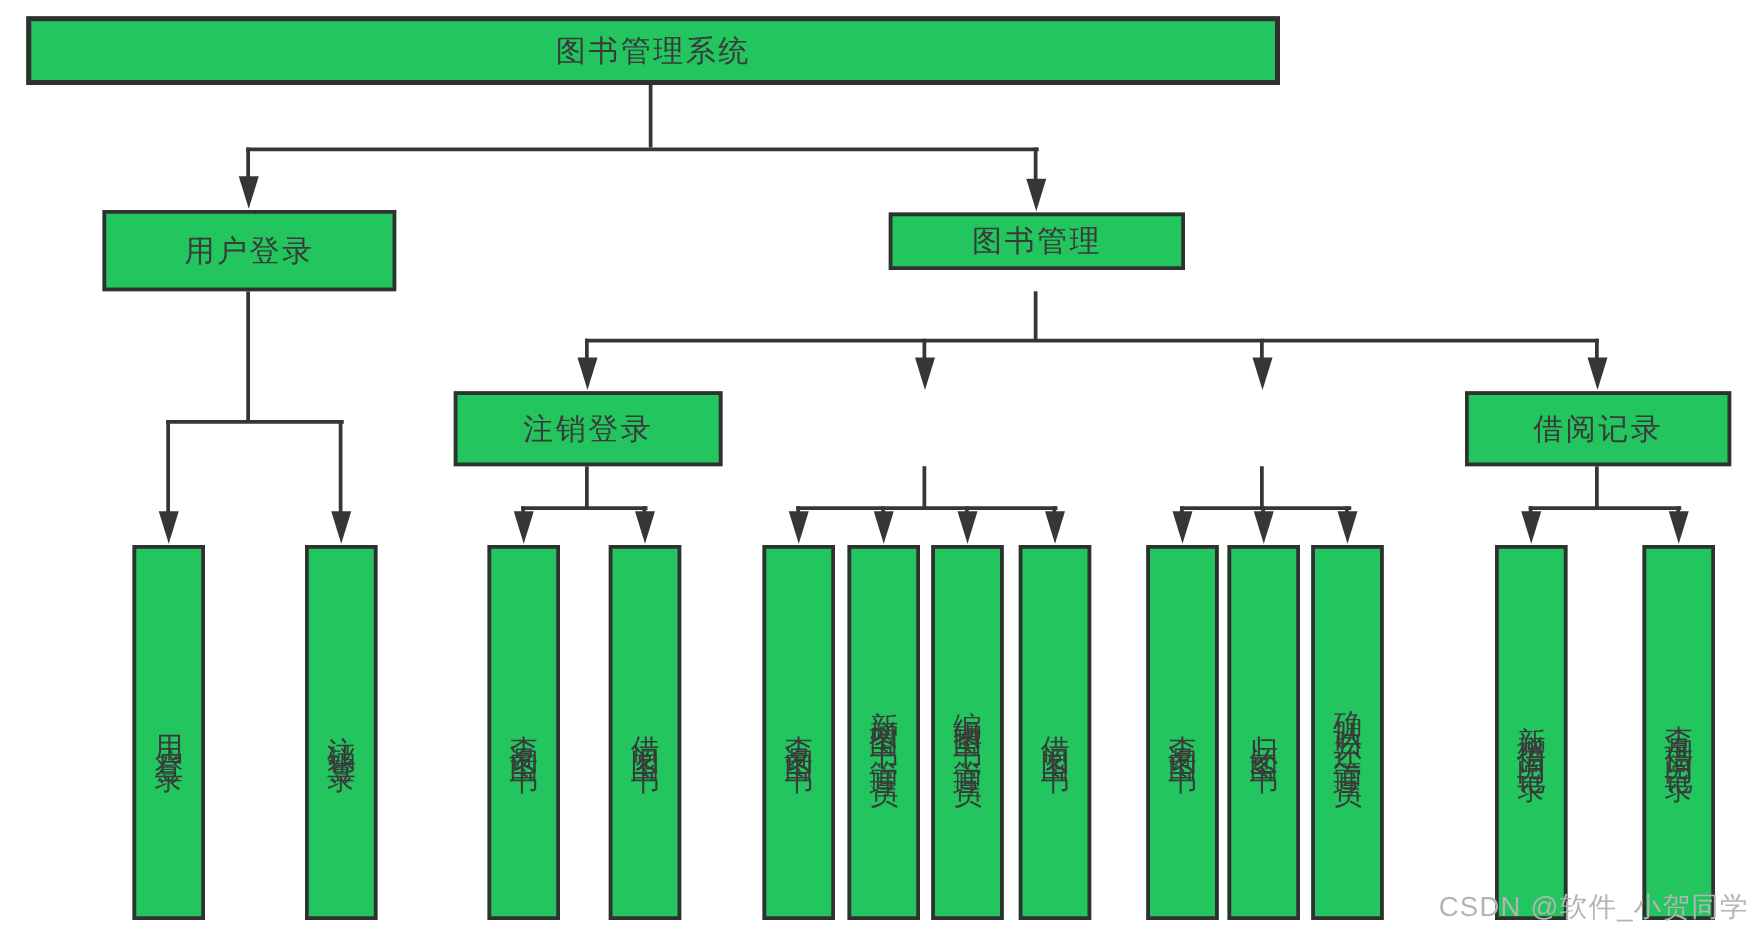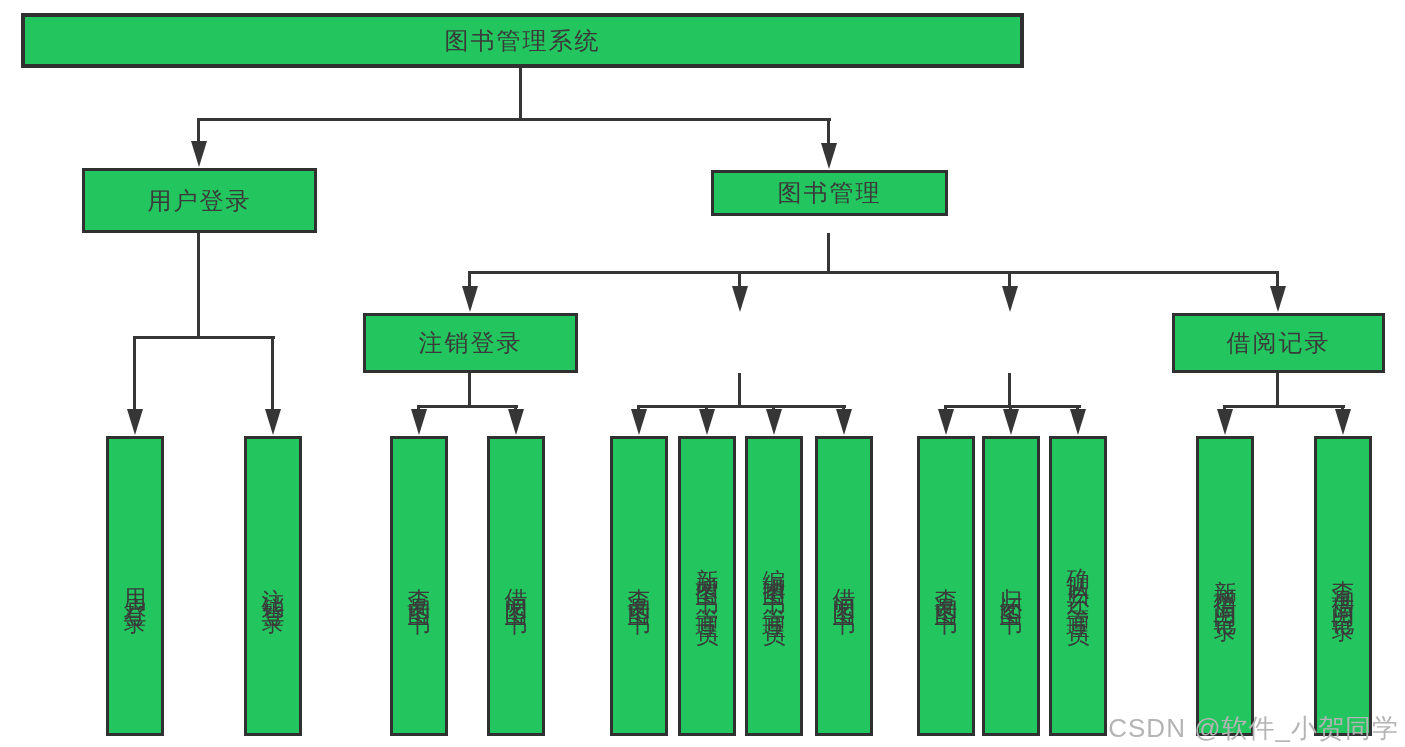--- a/index.html
+++ b/index.html
@@ -20,21 +20,21 @@
   }
   .v{position:absolute;width:3px;background:#363636;z-index:1;}
   .h{position:absolute;height:3px;background:#363636;z-index:1;}
   .a{
     position:absolute;width:0;height:0;z-index:1;
     border-left:8px solid transparent;border-right:8px solid transparent;
     border-top:26px solid #363636;
   }
   .watermark{
     position:absolute;right:6px;top:711px;z-index:5;
-    font-size:26px;letter-spacing:1px;color:#b4b4b4;
+    font-size:22px;letter-spacing:1px;color:#b4b4b4;
   }
 </style>
 </head>
 <body>
 
 <div id="canvas">
 
   <div class="node root" style="left:21px;top:13px;width:1003px;height:55px">
     <span>图书管理系统</span>
   </div>

